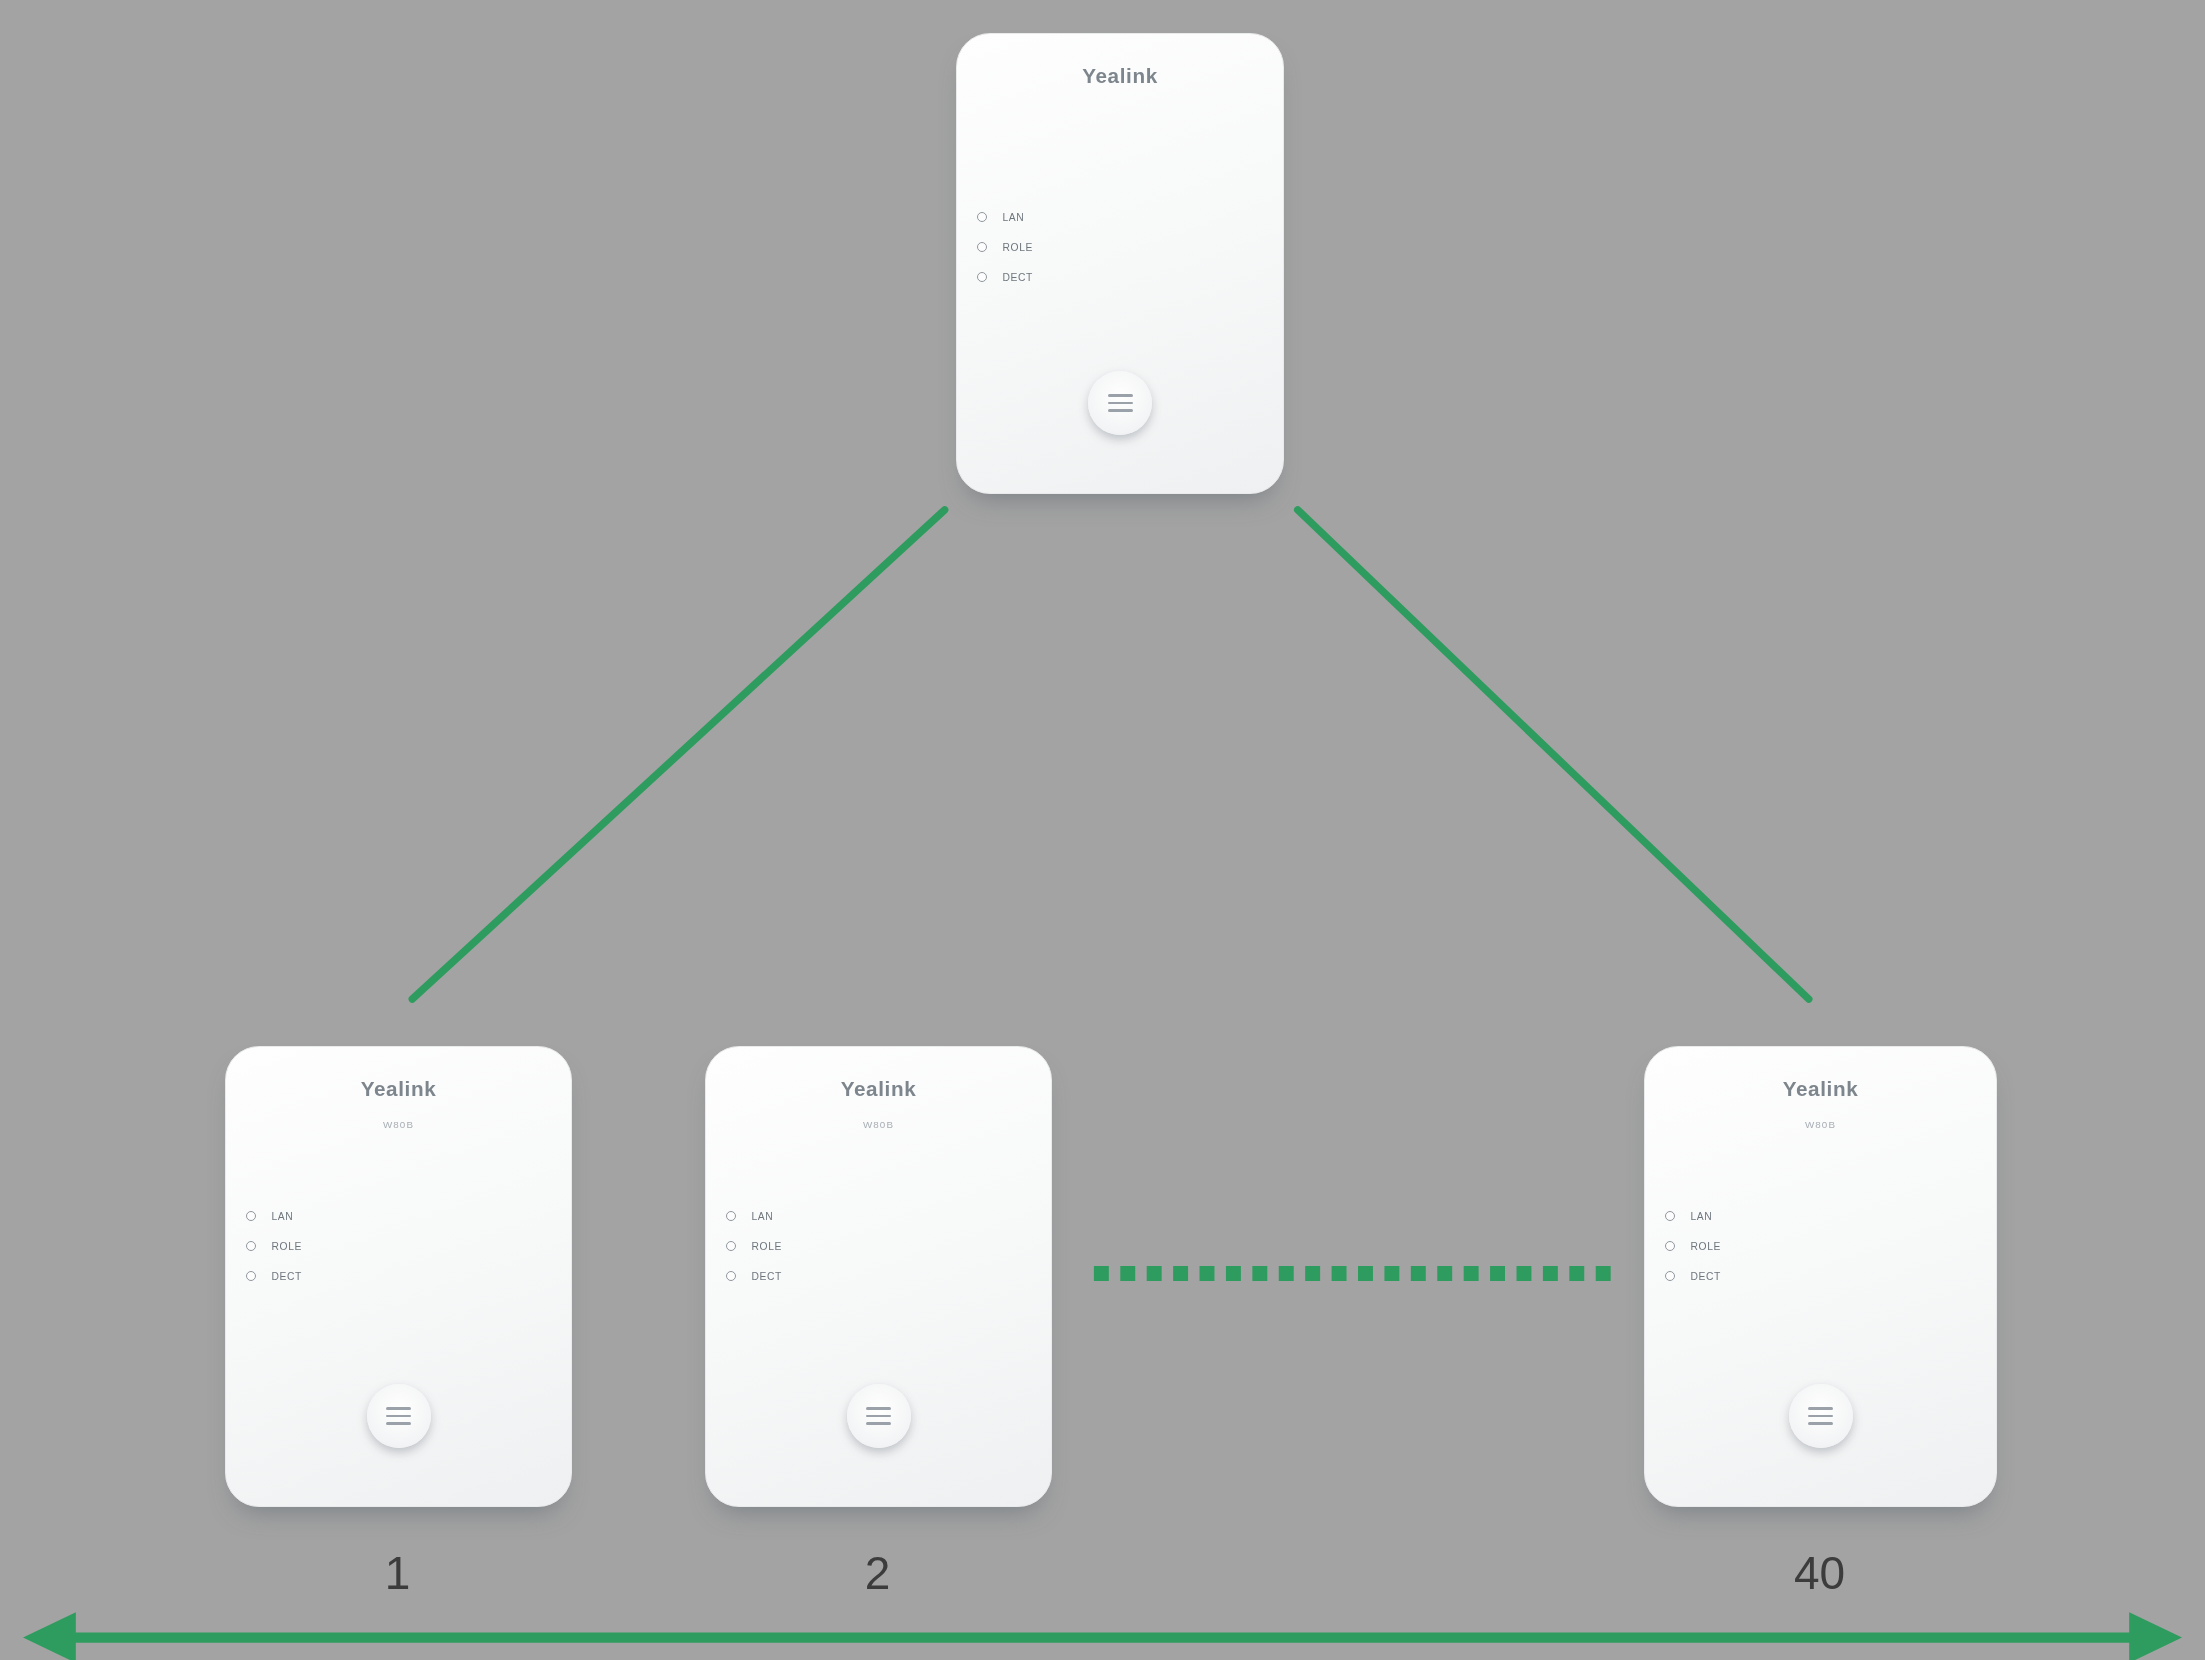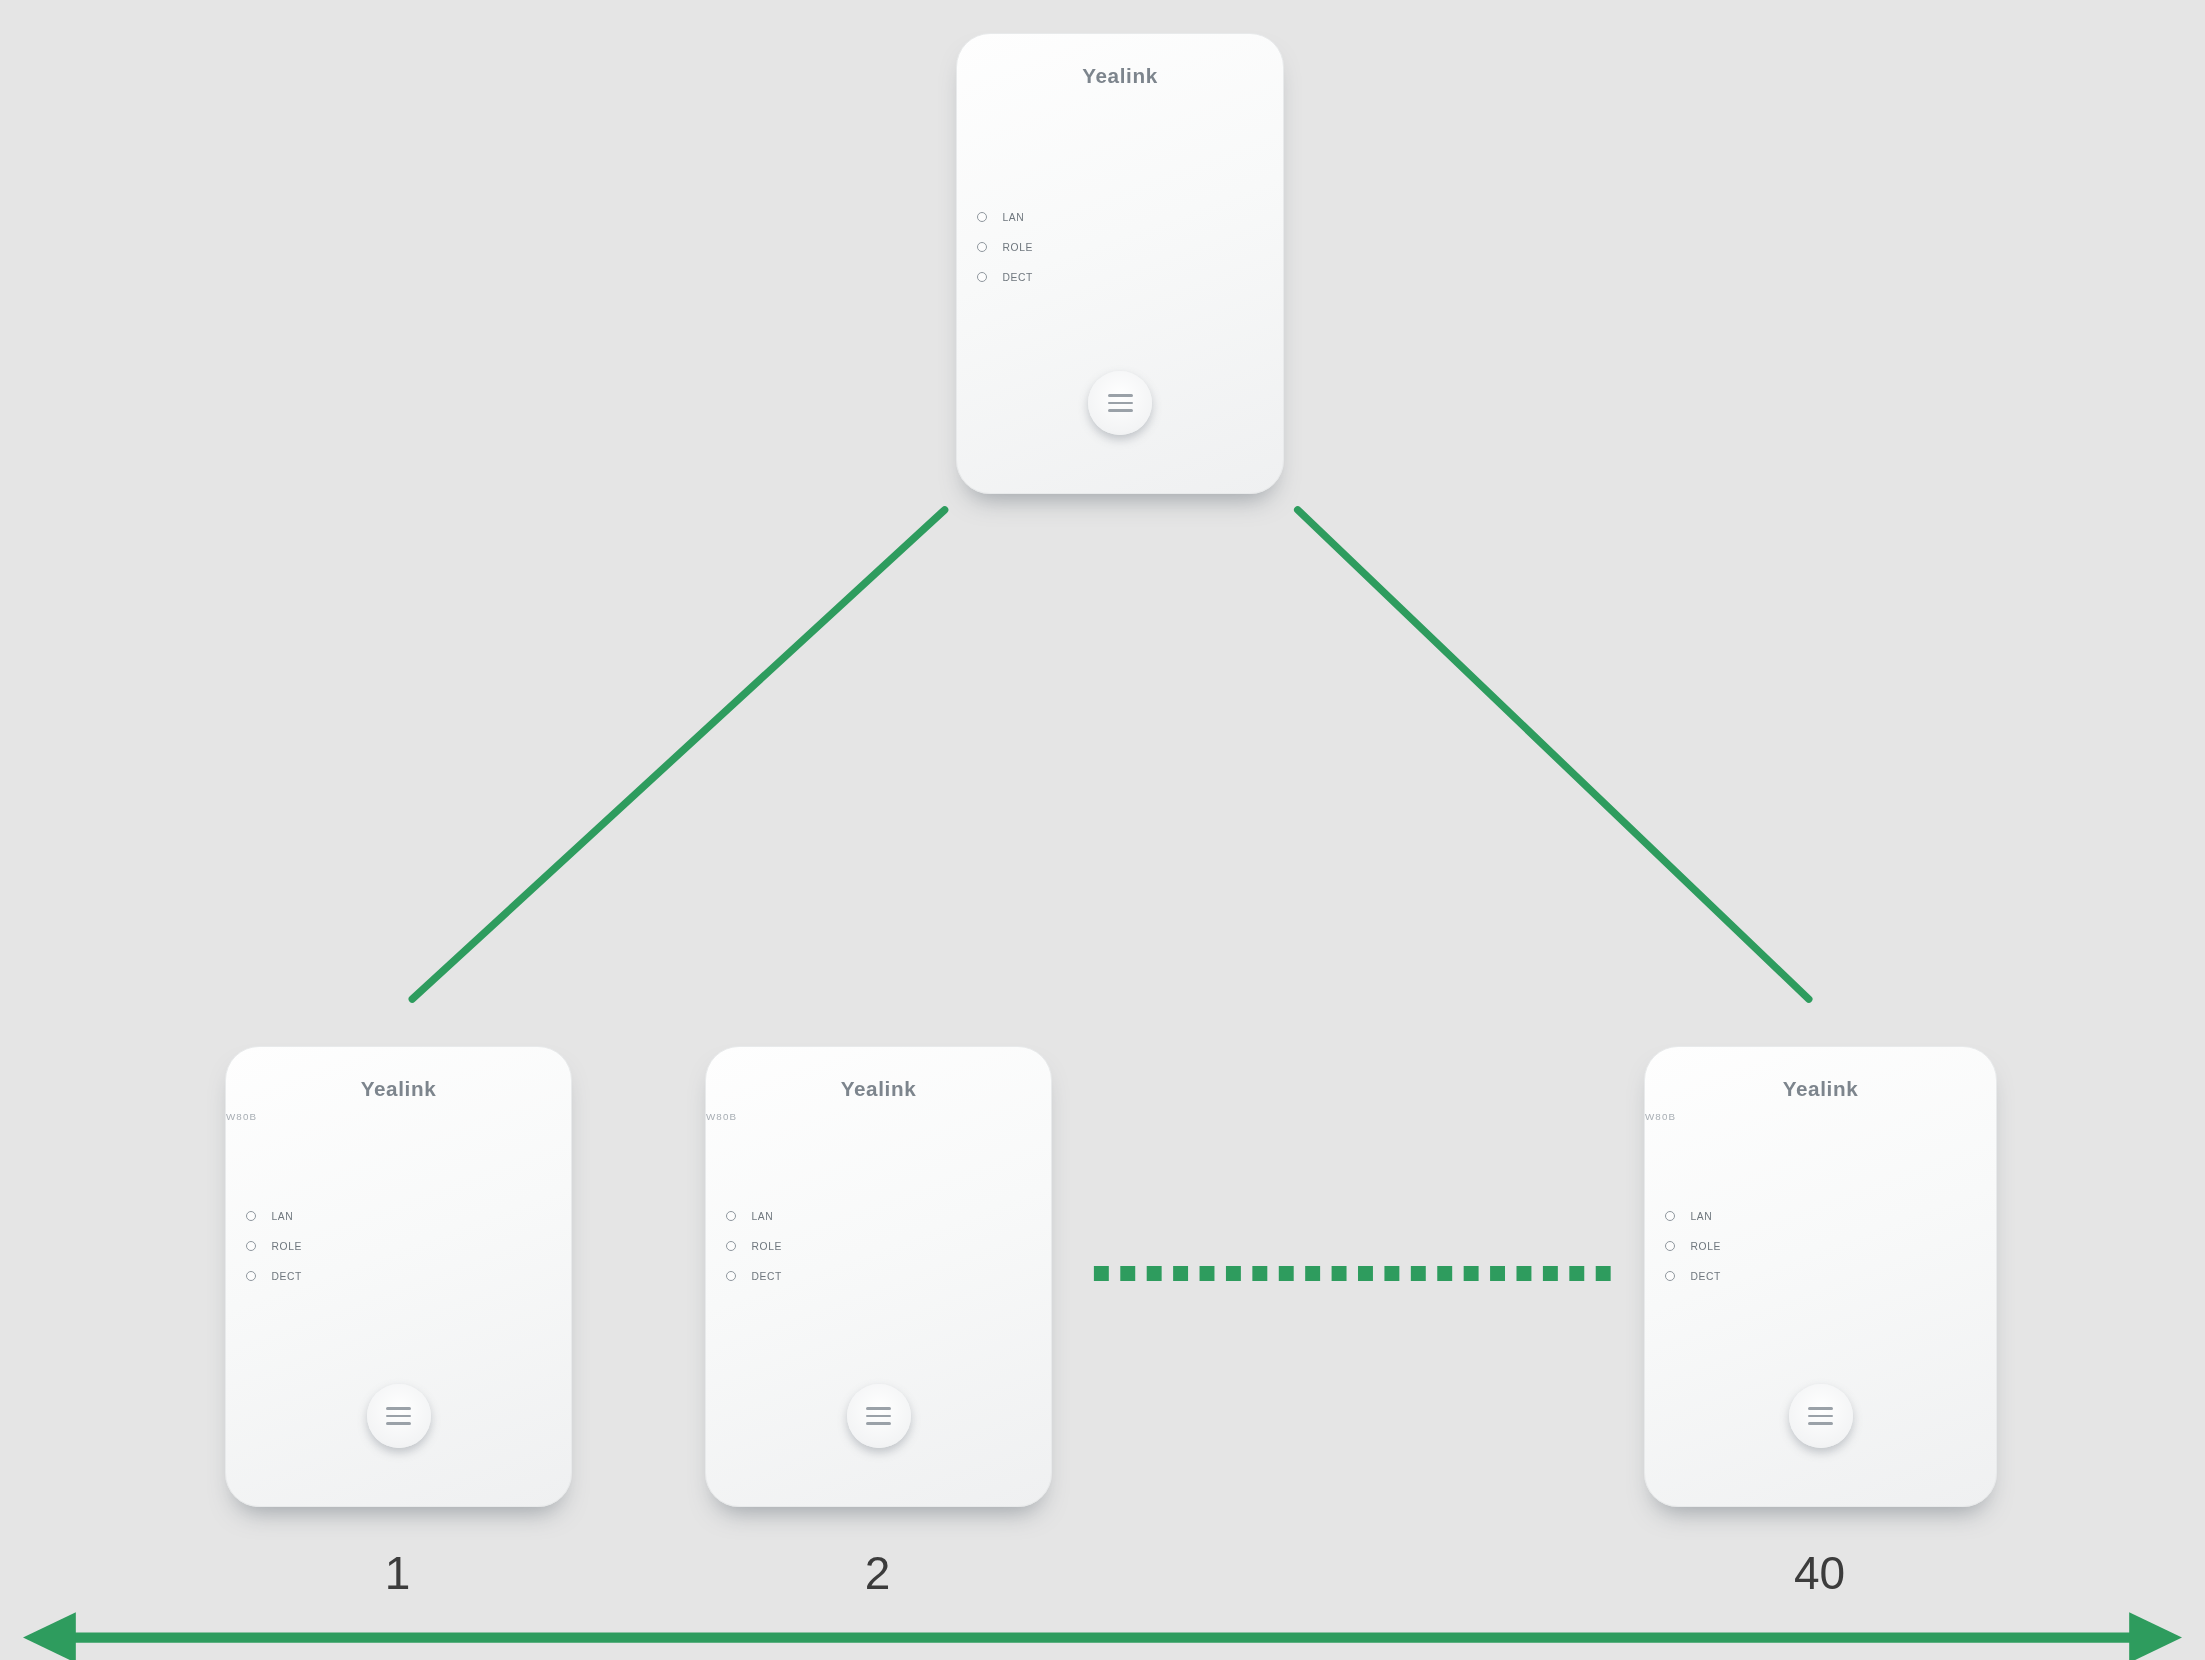--- a/index.html
+++ b/index.html
@@ -4,21 +4,21 @@
 <style>
   html, body {
     margin: 0;
     padding: 0;
     background: #ffffff;
   }
   .canvas {
     position: relative;
     width: 2205px;
     height: 1660px;
-    background: #e5e5e5;
+    background: #a3a3a3;
     font-family: "Liberation Sans", sans-serif;
     overflow: hidden;
   }
   svg.layer {
     position: absolute;
     left: 0;
     top: 0;
   }
   .conn {
     stroke: var(--green, #2e9c5e);
@@ -56,23 +56,23 @@
     top: 30px;
     left: 0; right: 0;
     text-align: center;
     font-weight: bold;
     font-size: 20.7px;
     color: #7d858d;
     letter-spacing: 0.6px;
   }
   .model {
     position: absolute;
-    top: 64px;
+    top: 72px;
     left: 0; right: 0;
-    text-align: left;
+    text-align: center;
     font-size: 9.8px;
     color: #a8aeb4;
     letter-spacing: 1.1px;
   }
   .leds {
     position: absolute;
     left: 19.5px;
     top: 164px;
   }
   .device-top .leds { top: 178px; }

